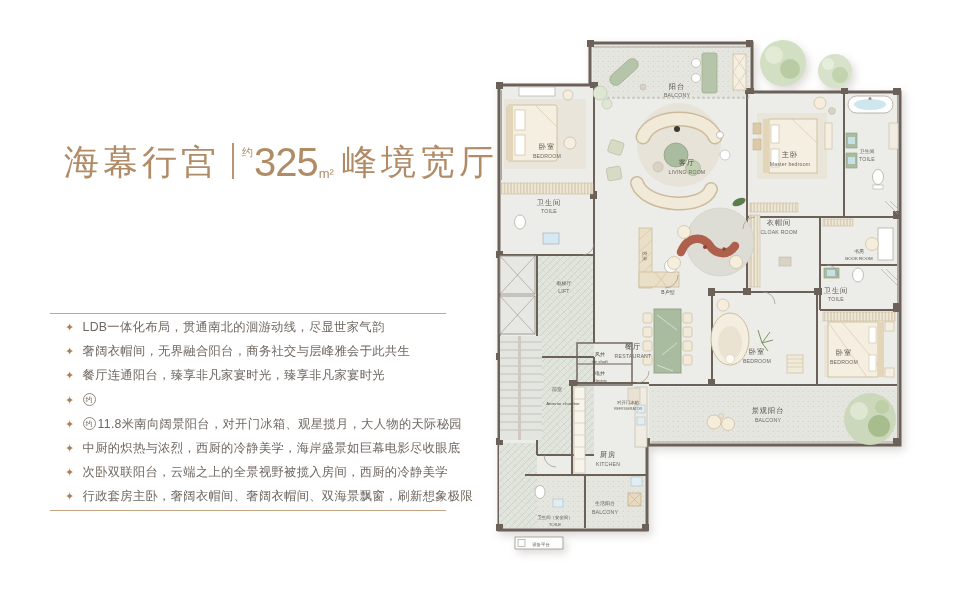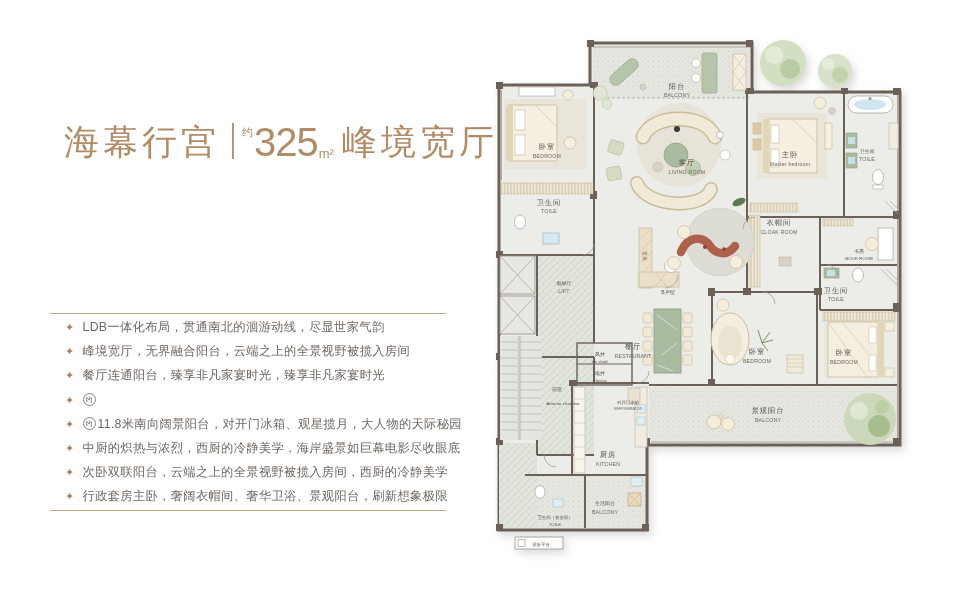--- a/index.html
+++ b/index.html
@@ -1,21 +1,21 @@
 <!DOCTYPE html>
 <html><head>
 <meta charset="utf-8">
 <style>
   html,body{margin:0;padding:0;background:#ffffff;}
   body{font-family:"Liberation Sans","DejaVu Sans",sans-serif;}
   #stage{position:relative;width:960px;height:600px;background:#ffffff;overflow:hidden;}
 
   
   .title-row{position:absolute;left:64px;top:120px;display:flex;align-items:flex-end;color:#b18b66;white-space:nowrap;}
-  .t-name{font-size:35px;letter-spacing:4px;line-height:44px;font-weight:400;}
+  .t-name{font-size:35px;letter-spacing:4px;line-height:44px;font-weight:400;margin-top:20px;}
   .t-divider{width:2px;height:36px;background:#b99473;margin:0 4px 5px 12px;}
   .t-area{display:inline-flex;align-items:flex-end;}
   .t-approx{font-size:11px;margin:0 1px 24px 4px;}
   .t-num{font-size:40px;line-height:44px;font-weight:500;letter-spacing:-1px;}
   .t-unit{font-size:13px;margin:0 8px 3px 1px;}
 
   .features{position:absolute;left:50px;top:313px;width:396px;border-top:1px solid #c9a482;border-bottom:1px solid #c9a482;padding:1px 0;}
   .features ul{list-style:none;margin:0;padding:0;}
   .features li{display:flex;align-items:baseline;line-height:24.2px;font-size:12.3px;color:#6f6760;letter-spacing:0.3px;padding-left:15px;white-space:nowrap;}
   .star{color:#aa8059;font-size:11px;margin-right:8px;flex:none;}
@@ -48,21 +48,21 @@
   </div>
 
   <div class="features">
     <ul>
       <li>
           <span class="star">✦</span>
           <span>LDB一体化布局，贯通南北的洄游动线，尽显世家气韵</span>
         </li>
       <li>
           <span class="star">✦</span>
-          <span>峰境宽厅，无界融合阳台，云端之上的全景视野被揽入房间</span>
+          <span>奢阔衣帽间，无界融合阳台，商务社交与层峰雅会于此共生</span>
         </li>
       <li>
           <span class="star">✦</span>
           <span>餐厅连通阳台，臻享非凡家宴时光，臻享非凡家宴时光</span>
         </li>
       <li>
           <span class="star">✦</span>
           <span class="circ">约</span>
         </li>
       <li>
@@ -73,21 +73,21 @@
       <li>
           <span class="star">✦</span>
           <span>中厨的炽热与浓烈，西厨的冷静美学，海岸盛景如巨幕电影尽收眼底</span>
         </li>
       <li>
           <span class="star">✦</span>
           <span>次卧双联阳台，云端之上的全景视野被揽入房间，西厨的冷静美学</span>
         </li>
       <li>
           <span class="star">✦</span>
-          <span>行政套房主卧，奢阔衣帽间、奢华卫浴、景观阳台，刷新想象极限</span>
+          <span>行政套房主卧，奢阔衣帽间、奢阔衣帽间、双海景飘窗，刷新想象极限</span>
         </li>
     </ul>
   </div>
 
   <div class="plan">
   <svg width="455" height="545" viewBox="0 0 455 545">
     <defs>
       <pattern id="hatch" width="7" height="7" patternUnits="userSpaceOnUse">
         <rect width="7" height="7" fill="#e2e5de"></rect>
         <path d="M-1,8 L8,-1" stroke="#c7cec1" stroke-width="0.8"></path>

